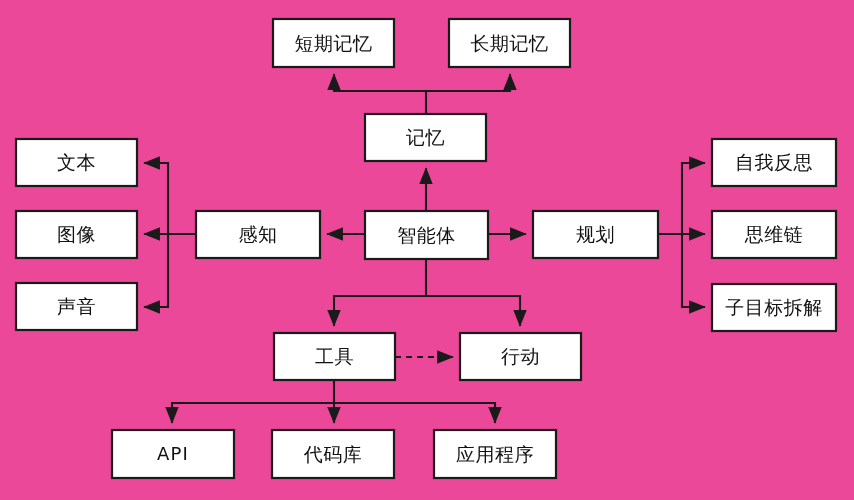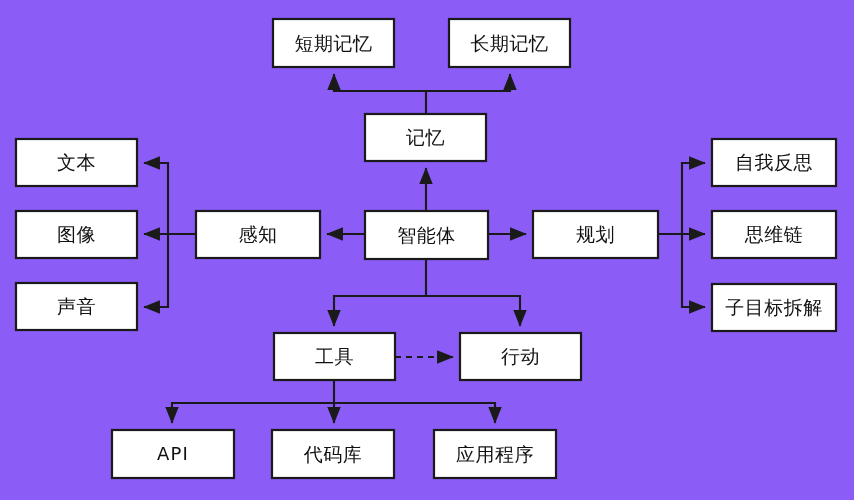--- a/index.html
+++ b/index.html
@@ -10,21 +10,21 @@
   body {
     width: 854px;
     height: 500px;
     overflow: hidden;
     font-family: "DejaVu Sans", "Liberation Sans", sans-serif;
   }
   #diagram-root {
     position: relative;
     width: 854px;
     height: 500px;
-    background: #8b5cf6;
+    background: #ec4899;
   }
   svg.diagram {
     display: block;
     width: 854px;
     height: 500px;
   }
   .node-rect {
     fill: #ffffff;
     stroke: #1a1a1a;
     stroke-width: 2.2;

